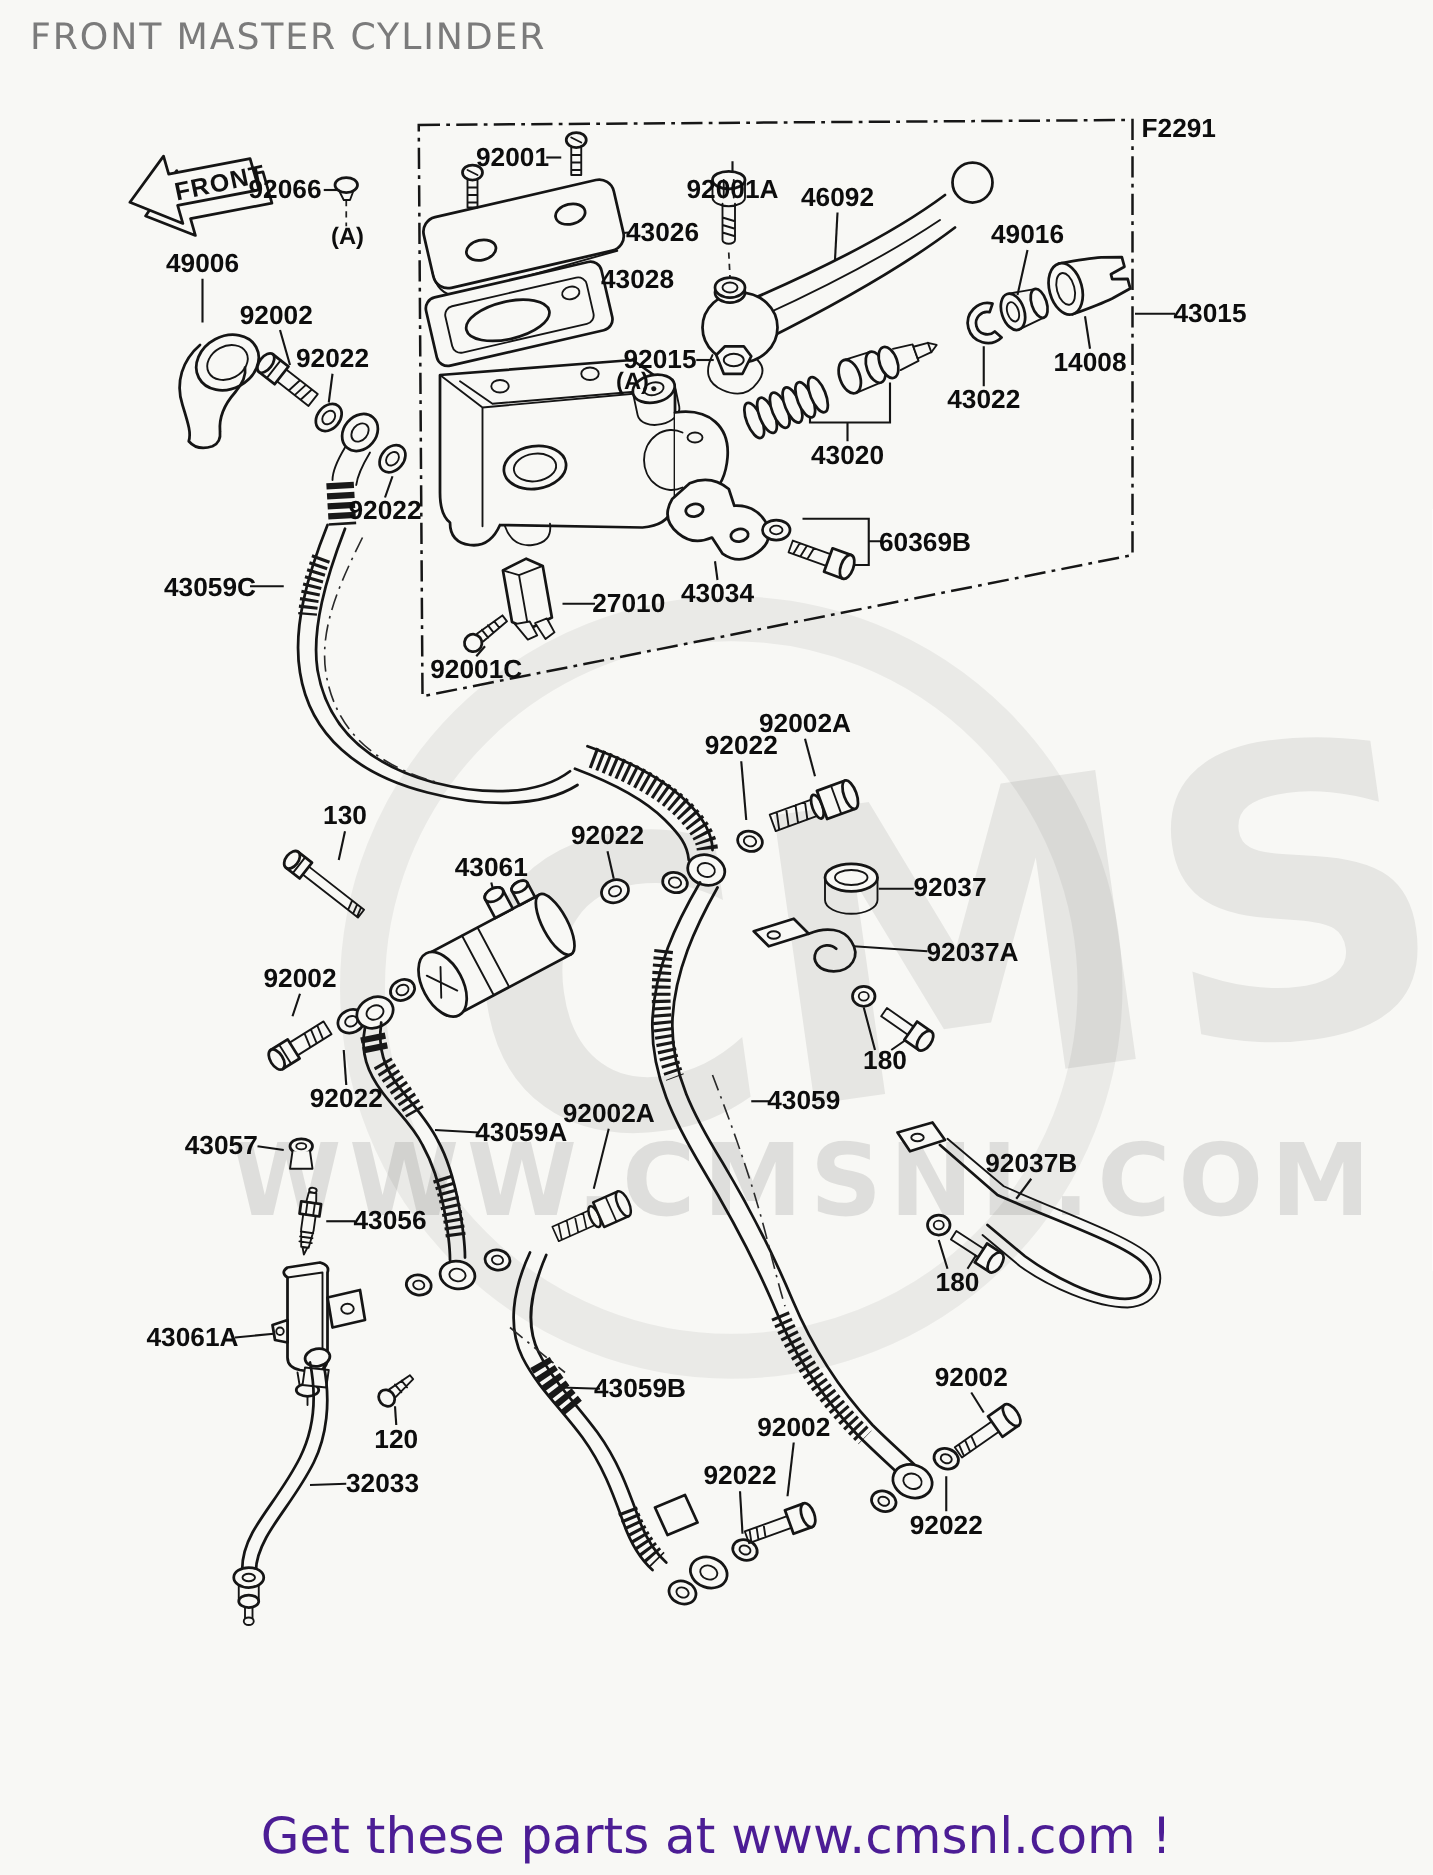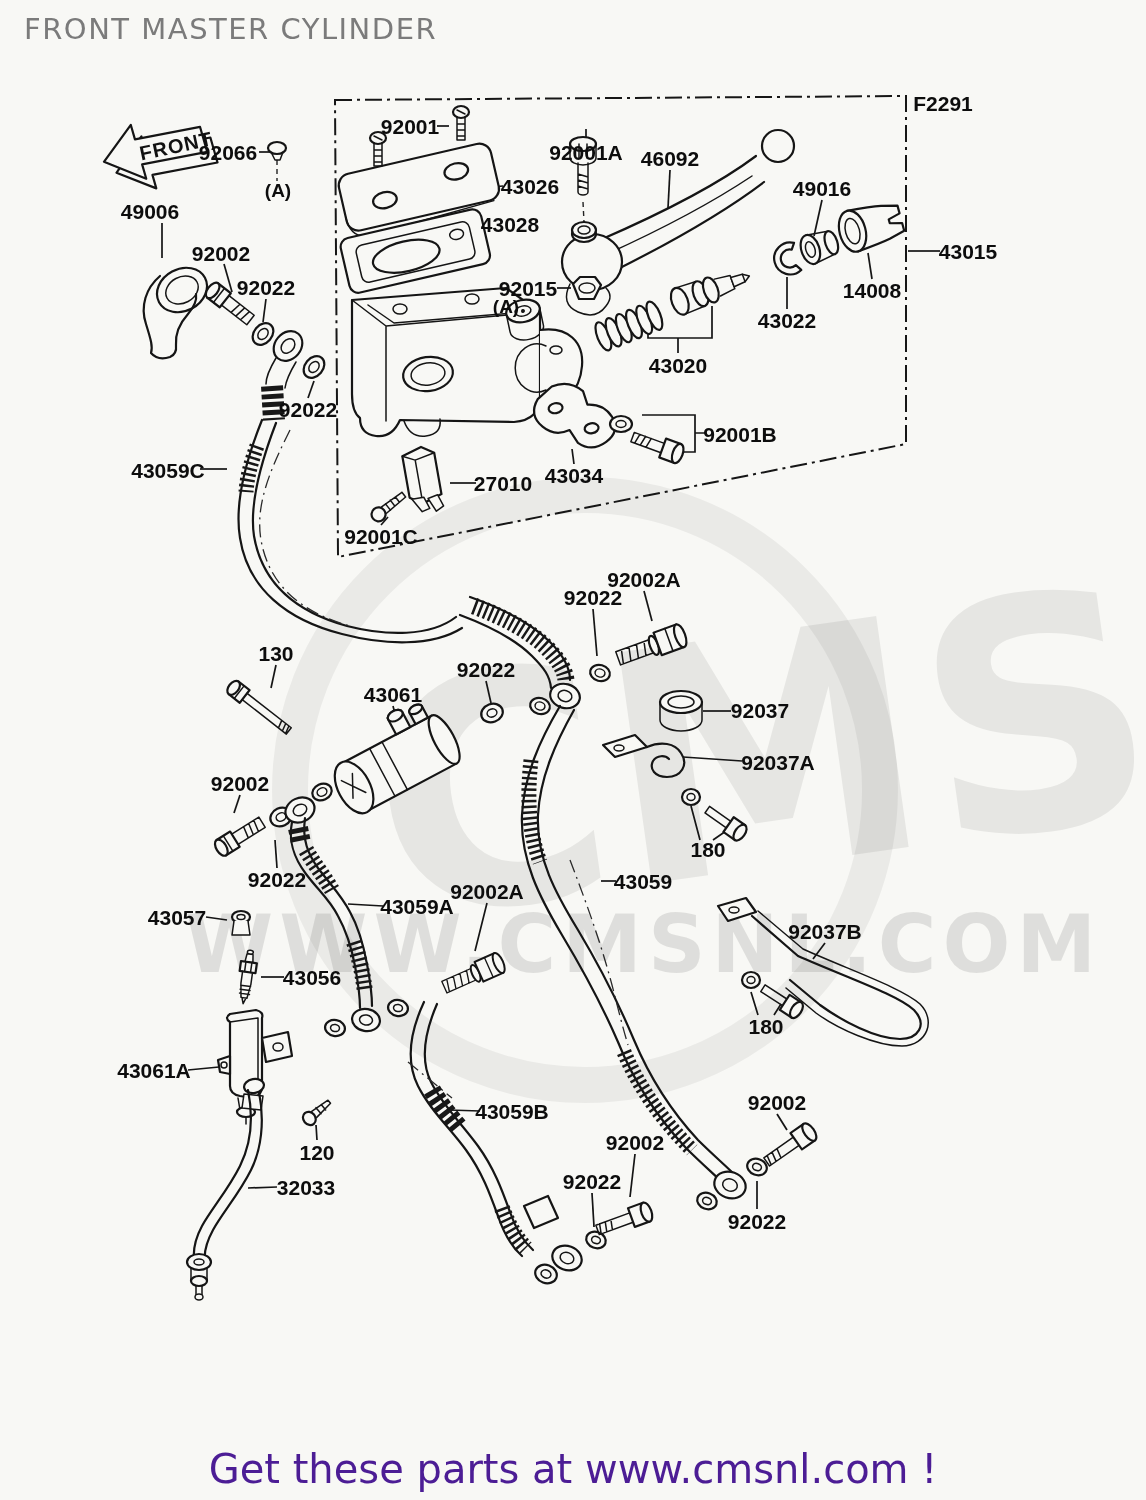--- a/index.html
+++ b/index.html
@@ -484,39 +484,39 @@
     <g transform="translate(778,998) rotate(33)">
       <path class="ln thin" d="M-18,-4 H8 M-18,4 H8 M-18,-4 V4"></path>
       <path class="ln fw" d="M8,-9 H22 V9 H8 Z"></path>
       <ellipse class="ln fw" cx="22" cy="0" rx="5" ry="9"></ellipse>
     </g>
   </svg>
 
   <div class="labels-layer">
       <span class="part-label" style="left: 228px; top: 152px;">92066</span>
       <span class="part-label marker" style="left: 278px; top: 190px;">(A)</span>
-      <span class="part-label" style="left: 150px; top: 211px;">49006</span>
+      <span class="part-label" style="left: 162px; top: 211px;">49006</span>
       <span class="part-label" style="left: 221px; top: 253px;">92002</span>
       <span class="part-label" style="left: 266px; top: 287px;">92022</span>
       <span class="part-label" style="left: 410px; top: 126px;">92001</span>
       <span class="part-label" style="left: 586px; top: 117px; margin-top: 35px;">92001A</span>
       <span class="part-label" style="left: 670px; top: 158px;">46092</span>
       <span class="part-label" style="left: 822px; top: 188px;">49016</span>
       <span class="part-label" style="left: 530px; top: 186px;">43026</span>
       <span class="part-label" style="left: 510px; top: 224px; text-align: center;">43028</span>
       <span class="part-label" style="left: 528px; top: 288px;">92015</span>
       <span class="part-label marker" style="left: 506px; top: 306px;">(A)</span>
       <span class="part-label" style="left: 787px; top: 320px;">43022</span>
       <span class="part-label" style="left: 872px; top: 290px;">14008</span>
       <span class="part-label" style="left: 968px; top: 251px;">43015</span>
       <span class="part-label" style="left: 943px; top: 103px;">F2291</span>
       <span class="part-label" style="left: 678px; top: 365px;">43020</span>
       <span class="part-label" style="left: 308px; top: 409px;">92022</span>
       <span class="part-label" style="left: 168px; top: 470px;">43059C</span>
-      <span class="part-label" style="left: 740px; top: 434px;">92001B</span>
+      <span class="part-label" style="left: 740px; top: 434px;">60369B</span>
       <span class="part-label" style="left: 503px; top: 483px;">27010</span>
       <span class="part-label" style="left: 574px; top: 475px;">43034</span>
       <span class="part-label" style="left: 381px; top: 536px;">92001C</span>
       <span class="part-label" style="left: 644px; top: 579px;">92002A</span>
       <span class="part-label" style="left: 593px; top: 597px;">92022</span>
       <span class="part-label" style="left: 276px; top: 653px; text-align: right;">130</span>
       <span class="part-label" style="left: 393px; top: 694px;">43061</span>
       <span class="part-label" style="left: 486px; top: 669px;">92022</span>
       <span class="part-label" style="left: 760px; top: 710px;">92037</span>
       <span class="part-label" style="left: 778px; top: 762px;">92037A</span>

